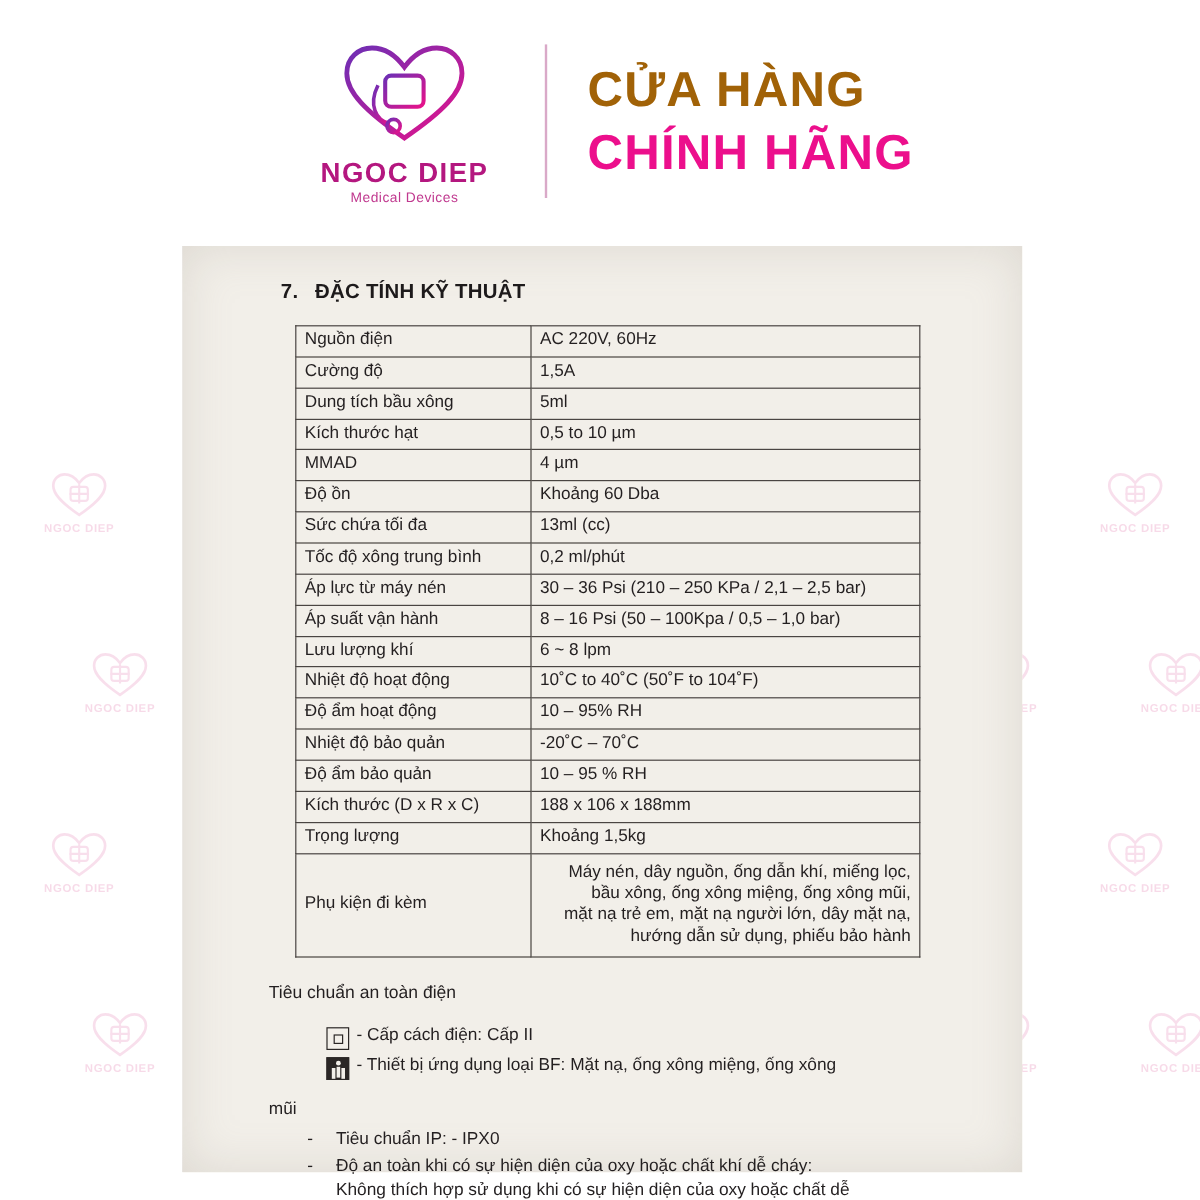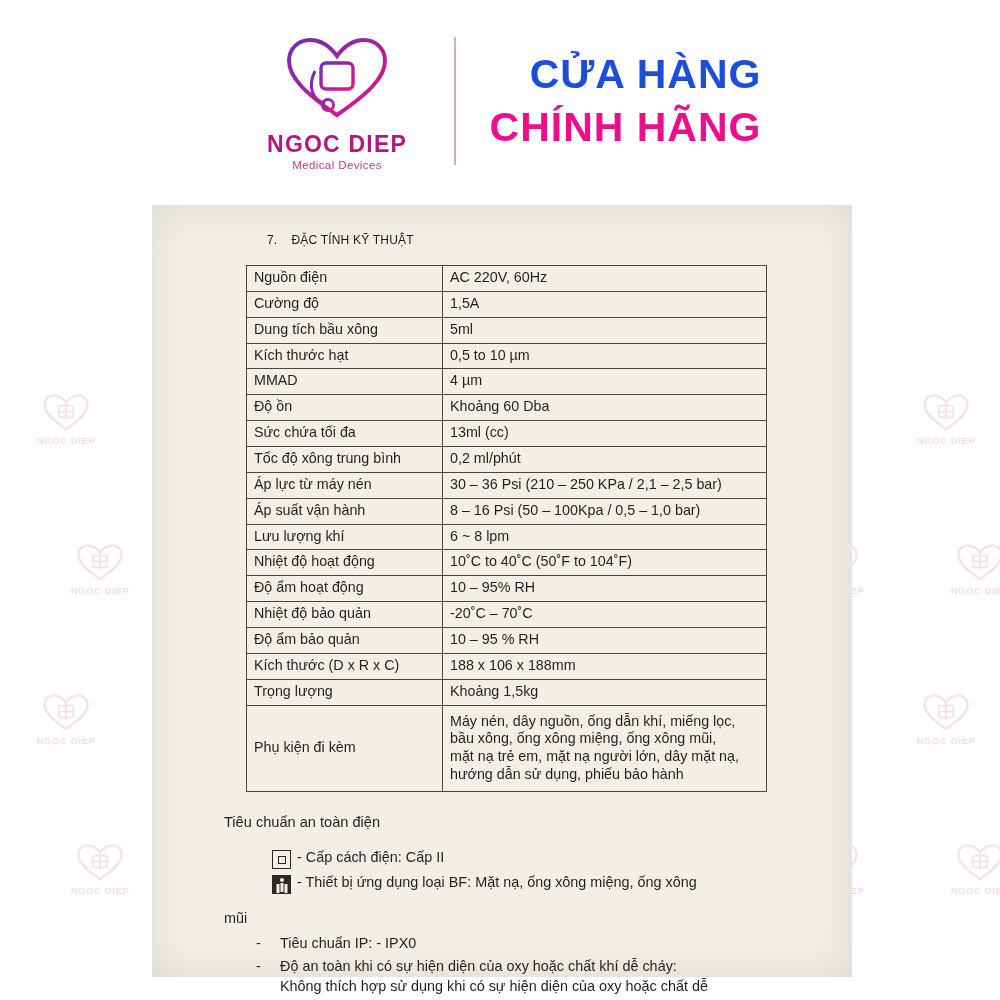--- a/index.html
+++ b/index.html
@@ -63,58 +63,59 @@
     flex-direction: column;
     justify-content: center;
     gap: 6px;
   }
   .headline-1, .headline-2 {
     font-size: 41px;
     font-weight: bold;
     letter-spacing: 1px;
     line-height: 1.14;
   }
-  .headline-1 { color: #1d4ed8; text-align: right; }
+  .headline-1 { color: #a16207; }
   .headline-2 { color: #ec0f8c; }
 
   
   .doc {
     position: absolute;
     left: 152px; top: 205px;
     width: 700px; height: 772px;
     background: #f2efe9;
     color: #231f20;
     padding: 22px 26px 10px 26px;
     font-size: 14.5px;
     box-shadow: inset 0 0 40px rgba(160,150,140,0.25);
   }
   .doc-title {
-    font-size: 12px;
+    font-size: 17px;
     letter-spacing: .2px;
-    margin: 6px 0 18px 89px;
+    margin: 6px 0 18px 56px;
     color: #1d1a1b;
+    font-weight: bold;
   }
   .doc-title .num { margin-right: 14px; }
 
   table.spec {
     border-collapse: collapse;
     margin-left: 68px;
     width: 521px;
     font-size: 14.3px;
   }
   table.spec td {
     border: 1px solid #4a4542;
     padding: 3px 7px 4px 7px;
     line-height: 1.25;
     vertical-align: middle;
     height: 24px;
   }
   table.spec td.k { width: 196px; }
   table.spec tr.tall td { height: auto; padding-top: 7px; padding-bottom: 7px; }
-  .multiline { white-space: pre-line; line-height: 1.45; }
+  .multiline { white-space: pre-line; line-height: 1.45; text-align: right; }
 
   .safety-title {
     margin: 22px 0 18px 46px;
     font-size: 14.6px;
   }
   .sym-row {
     display: flex;
     align-items: flex-start;
     margin-left: 94px;
     margin-bottom: 4px;

